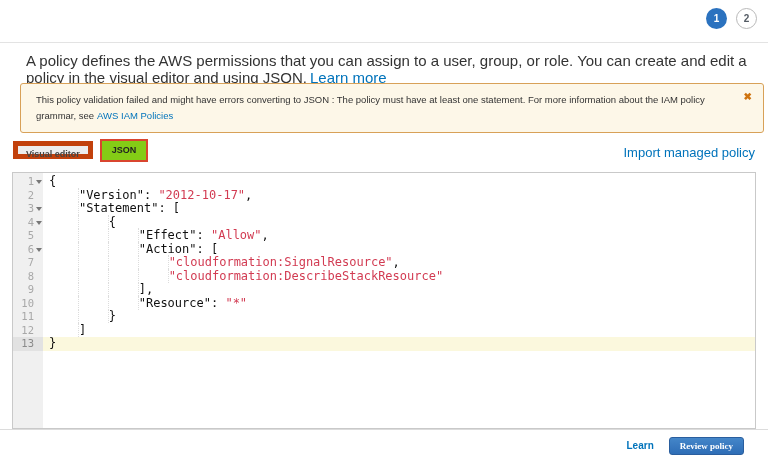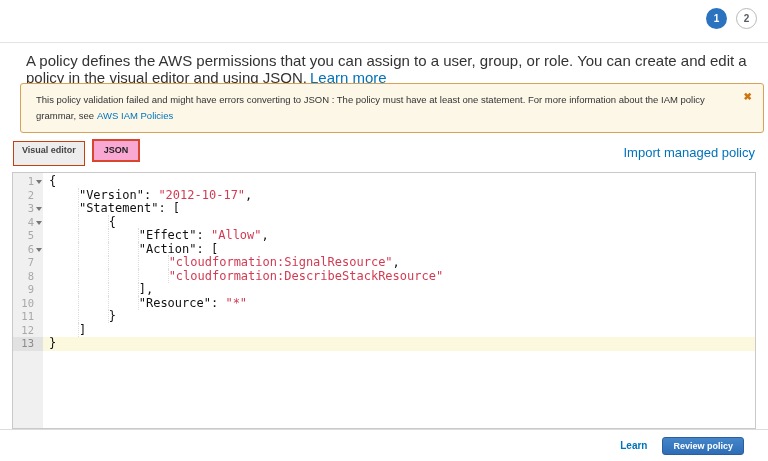--- a/index.html
+++ b/index.html
@@ -21,22 +21,22 @@
   .intro .link { margin-left:3px; }
 
   .alert { position:absolute; left:12px; top:83px; width:744px; min-height:46px;
            background:#fdf7e8; border:1px solid #d8a158; border-radius:3px;
            padding:8px 34px 8px 15px; font-size:9.5px; line-height:16px; color:#333;margin-left:8px; }
   .alert .link { margin-left:3px; }
   .alert-close { position:absolute; top:5px; right:11px; color:#cf730e; font-weight:bold; font-size:10px; cursor:pointer; }
 
   .tabs { position:absolute; left:13px; top:141px; display:flex; align-items:flex-start; }
   .tab { font-size:9px; font-weight:bold; cursor:pointer; }
-  .tab-visual { background:#ededed; border:1px solid #c2410c; color:#444; padding:0 8px; height:25px; line-height:17px; }
-  .tab-json { background:#f9a8d4; color:#222; padding:0 10px; height:19px; line-height:19px; margin-left:9px;
+  .tab-visual { background:#ededed; border:5px solid #c2410c; color:#444; padding:0 8px; height:18px; line-height:17px; }
+  .tab-json { background:#84cc16; color:#222; padding:0 10px; height:19px; line-height:19px; margin-left:9px;
               outline:2px solid #d9452f; outline-offset:0; }
   .import-link { position:absolute; right:13px; top:145px; font-size:13px;padding-left:40px; }
 
   .editor { position:absolute; left:12px; top:172px; width:744px; height:257px;
             border:1px solid #c9c9c9; background:#fff; overflow:hidden;
             font-family:"DejaVu Sans Mono", monospace; font-size:12px; }
   .gutter-bg { position:absolute; left:0; top:0; bottom:0; width:30px; background:#f0f0f0; }
   .ed-rows { position:absolute; left:0; right:0; top:2px; }
   .ed-row { display:flex; height:13.5px; line-height:13.5px; }
   .ed-gutter-cell { flex:none; width:30px; text-align:right; padding-right:9px; color:#a8a8a8; font-size:10.5px; position:relative; }
@@ -45,21 +45,21 @@
                 border-left:3px solid transparent; border-right:3px solid transparent; border-top:4px solid #777; }
   .ed-code-cell { flex:1; white-space:pre; padding-left:6px; color:#111; }
   .ed-row.active .ed-code-cell { background:#fbf8dd; }
   .tok-s { color:#d23b52; }
   .tok-p { color:#111; }
   .ig { border-right:1px dotted #dcdcdc; }
 
   .footer { position:absolute; left:0; right:0; top:429px; bottom:0; background:#fff; border-top:1px solid #dcdcdc;
             display:flex; align-items:center; justify-content:flex-end; padding-right:24px; gap:15px; }
   .cancel-link { font-size:10px; font-weight:bold; }
-  .review-btn { font-family:Liberation Sans, sans-serif; font-size:9px; font-weight:bold; color:#fff;
+  .review-btn { font-family:Liberation Serif, serif; font-size:9px; font-weight:bold; color:#fff;
                 background:linear-gradient(#4486c9,#2e6db6); border:1px solid #2a5e9e; border-radius:3px;
                 height:18px; padding:0 10px; cursor:pointer; }
 </style>
 </head>
 <body>
 
 <div class="page">
 
 
   <div class="steps">

